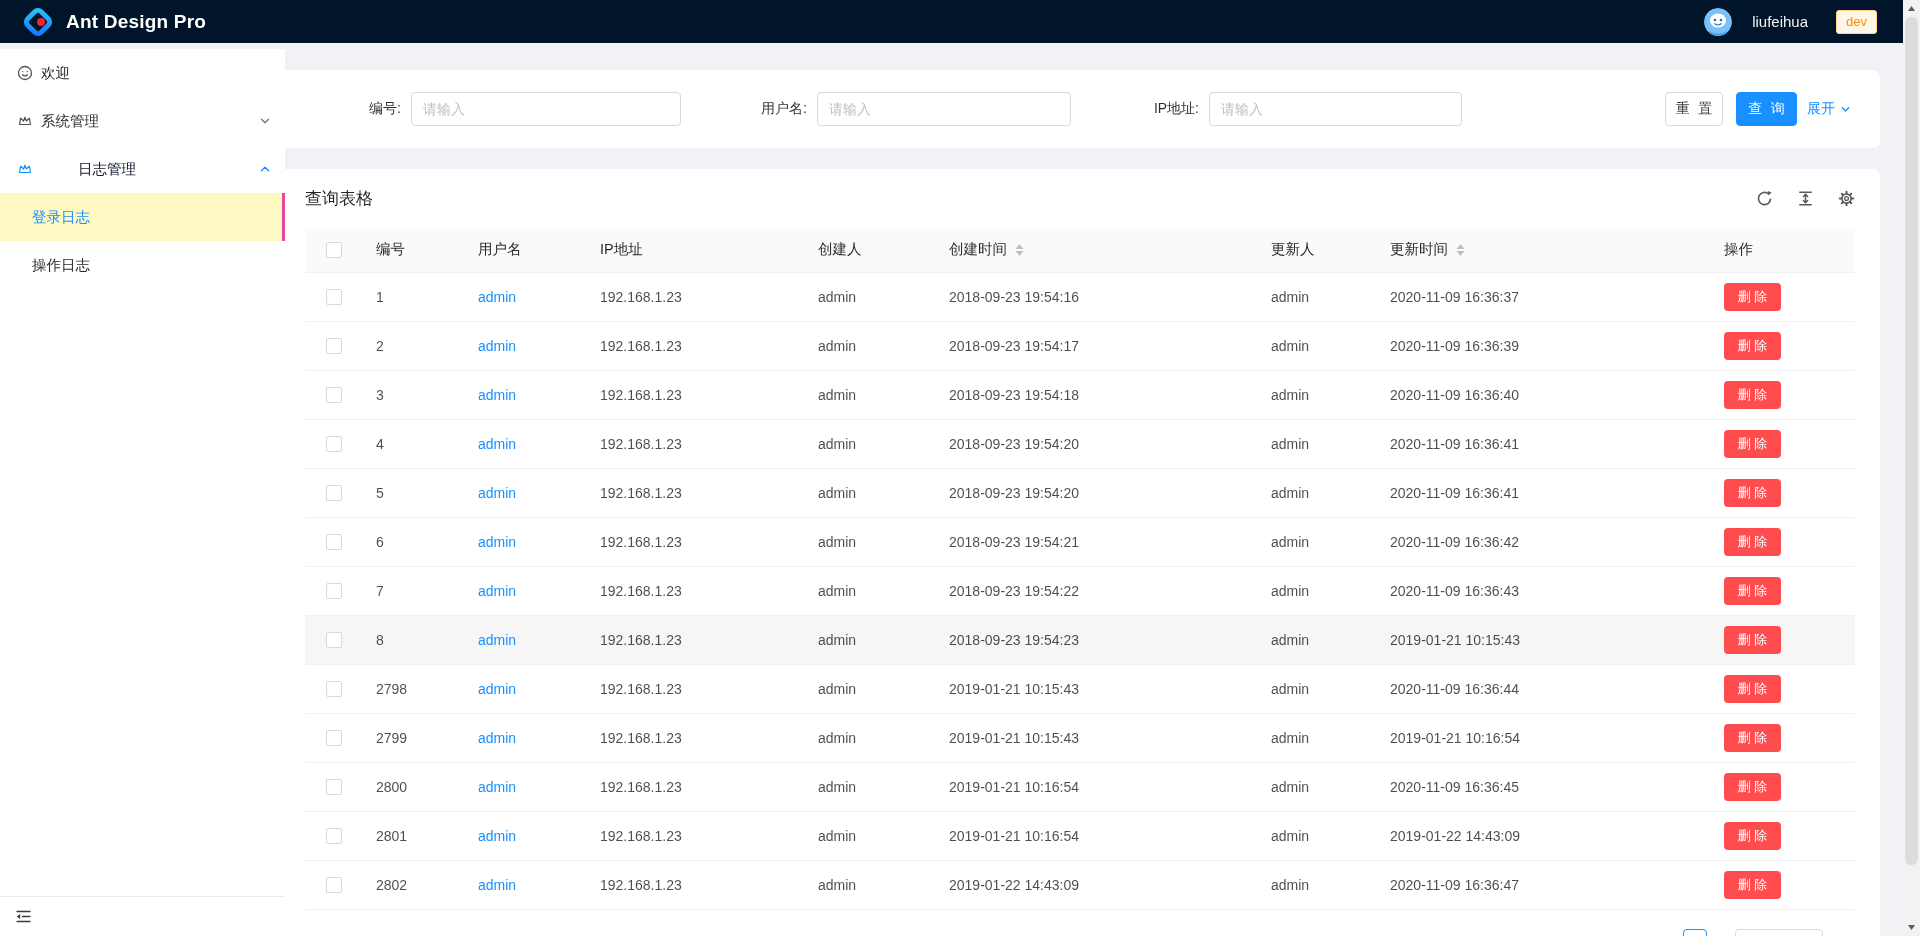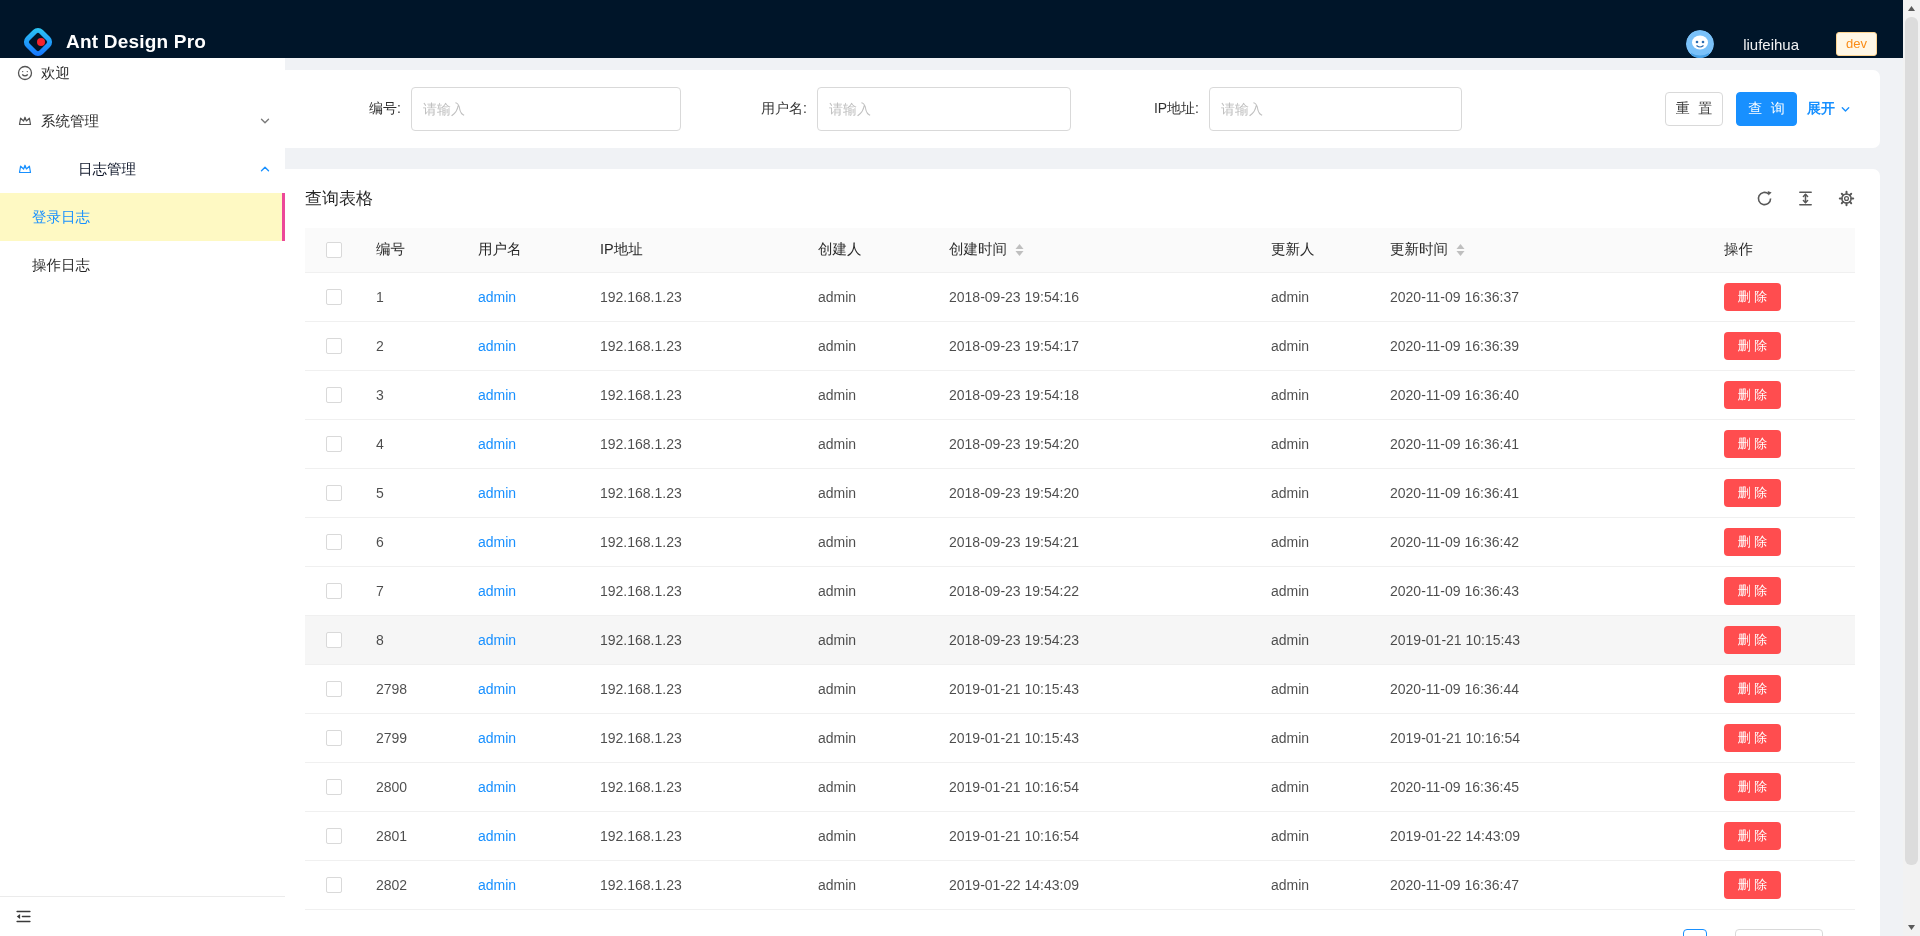--- a/index.html
+++ b/index.html
@@ -8,28 +8,28 @@
     position:relative;
     background:#f0f2f5;
     font-family:"Liberation Sans","DejaVu Sans",sans-serif;
     font-size:14px;
     color:rgba(0,0,0,.85);
   }
   svg { display:block; }
 
   
   .app-header {
-    position:absolute; top:0; left:0; width:1903px; height:58px;
+    position:absolute; top:0; left:0; width:1903px; height:43px;
     background:#001529;
-    display:flex; align-items:flex-end; justify-content:space-between;
+    display:flex; align-items:center; justify-content:space-between;
     padding:0 26px 0 22px; z-index:10;
   }
   .logo-wrap { display:flex; align-items:center; gap:12px; cursor:pointer; }
   .app-title { color:#fff; font-size:19px; font-weight:700; letter-spacing:.2px; }
-  .header-right { display:flex; align-items:center; gap:29px; }
+  .header-right { display:flex; align-items:center; gap:20px; }
   .avatar { width:28px; height:28px; border-radius:50%; overflow:hidden; cursor:pointer; }
   .username { color:rgba(255,255,255,.95); font-size:15px; cursor:pointer; }
   .env-tag {
     margin-left:8px; font-size:13px; line-height:20px; padding:1px 9px;
     border-radius:3px; border:1px solid #ffd591; background:#fff7e6; color:#fa8c16;
   }
 
   
   .scrollbar { position:absolute; right:0; top:0; width:17px; height:936px; background:#f2f2f2; z-index:30; }
   .sb-arrow { position:absolute; left:0; width:17px; height:17px; display:flex; align-items:center; justify-content:center; }
@@ -64,37 +64,37 @@
   .search-card { left:24px; top:21px; width:1601px; height:78px; }
   .table-card  { left:24px; top:120px; width:1601px; height:840px; overflow:hidden; }
 
   
   .field { position:absolute; top:22px; height:34px; display:flex; align-items:center; }
   .field label { text-align:right; margin-right:10px; color:rgba(0,0,0,.82); }
   .f1 { left:0; }    .f1 label{ width:122px; } .f1 input{ width:270px; }
   .f2 { left:406px;} .f2 label{ width:122px; } .f2 input{ width:254px; }
   .f3 { left:800px;} .f3 label{ width:120px; } .f3 input{ width:253px; }
   .field input {
-    height:44px; border:1px solid #d9d9d9; border-radius:4px;
+    height:34px; border:1px solid #d9d9d9; border-radius:4px;
     padding:0 11px; font-size:14px; color:rgba(0,0,0,.75);
     outline:none; font-family:inherit; background:#fff;
   }
   .field input::placeholder { color:#bfbfbf; }
   .btn { height:34px; border-radius:4px; font-size:14px; cursor:pointer; font-family:Liberation Mono, monospace; }
   .btn-reset {
     position:absolute; left:1386px; top:22px; width:58px;
     background:#fff; border:1px solid #d9d9d9; color:rgba(0,0,0,.78);
   }
   .btn-query {
     position:absolute; left:1457px; top:22px; width:61px;
     background:#1890ff; border:1px solid #1890ff; color:#fff;
   }
   .expand-link {
     position:absolute; left:1528px; top:30px; color:#1890ff;
-    display:flex; align-items:center; gap:5px; cursor:pointer;font-weight:bold;
+    display:flex; align-items:center; gap:5px; cursor:pointer;
   }
 
   
   .card-head { height:59px; display:flex; align-items:center; padding:0 25px 0 26px; }
   .card-title { font-size:17px; font-weight:500; color:rgba(0,0,0,.85); }
   .card-tools { margin-left:auto; display:flex; align-items:center; gap:24px; color:#595959; }
   .tool-icon { width:17px; height:17px; cursor:pointer; }
 
   table { position:absolute; left:26px; top:59px; width:1550px; border-collapse:collapse; table-layout:fixed; }
   thead th {

